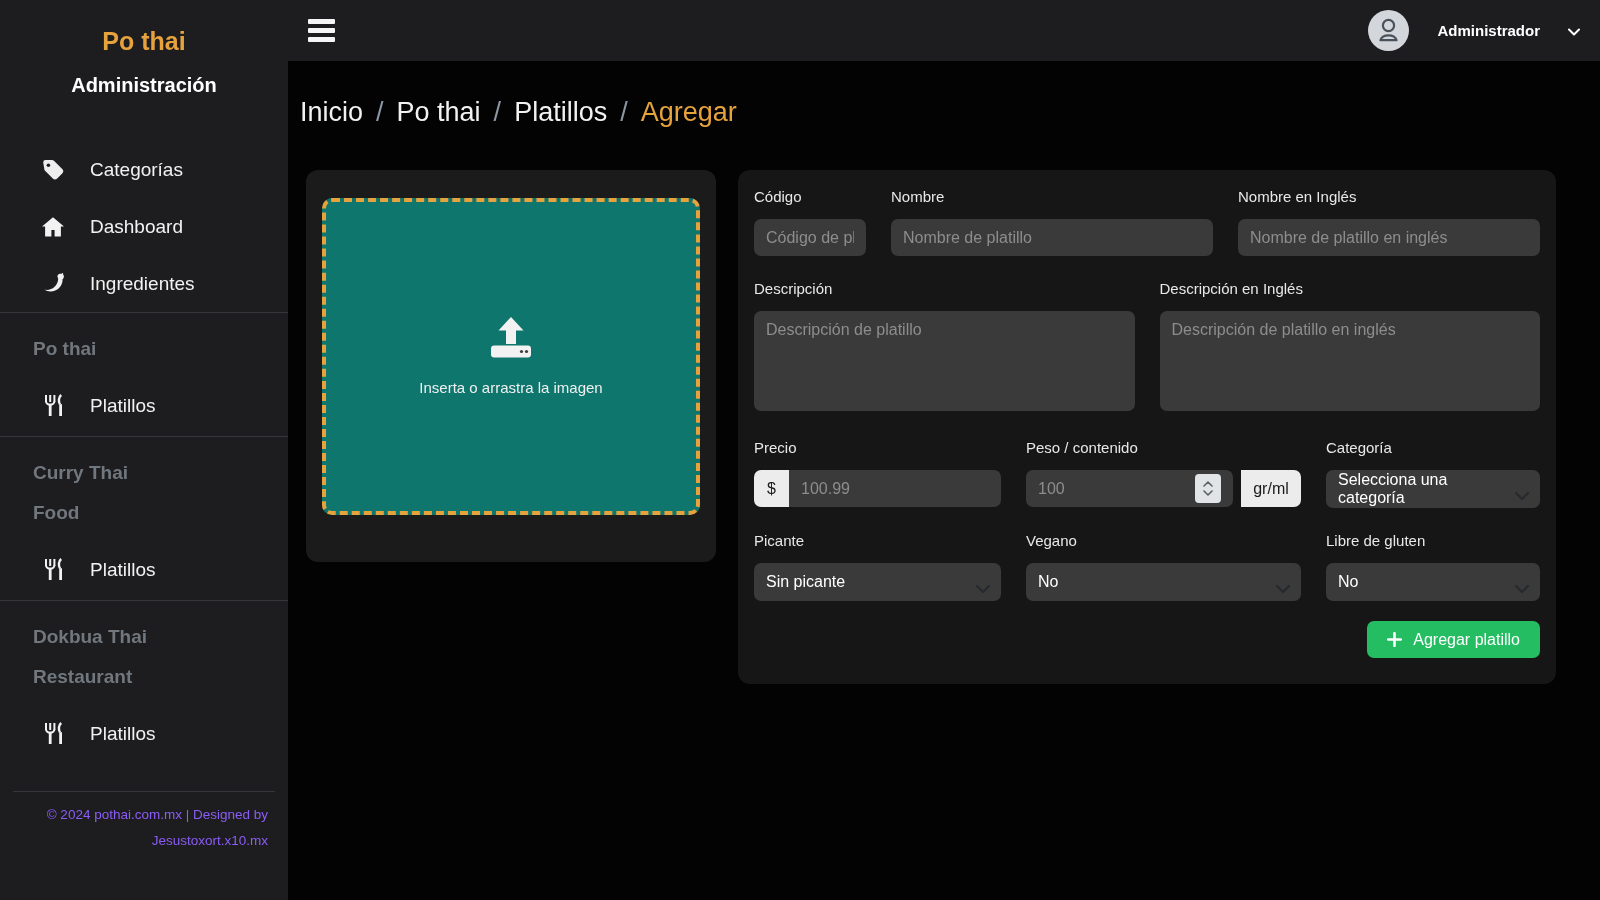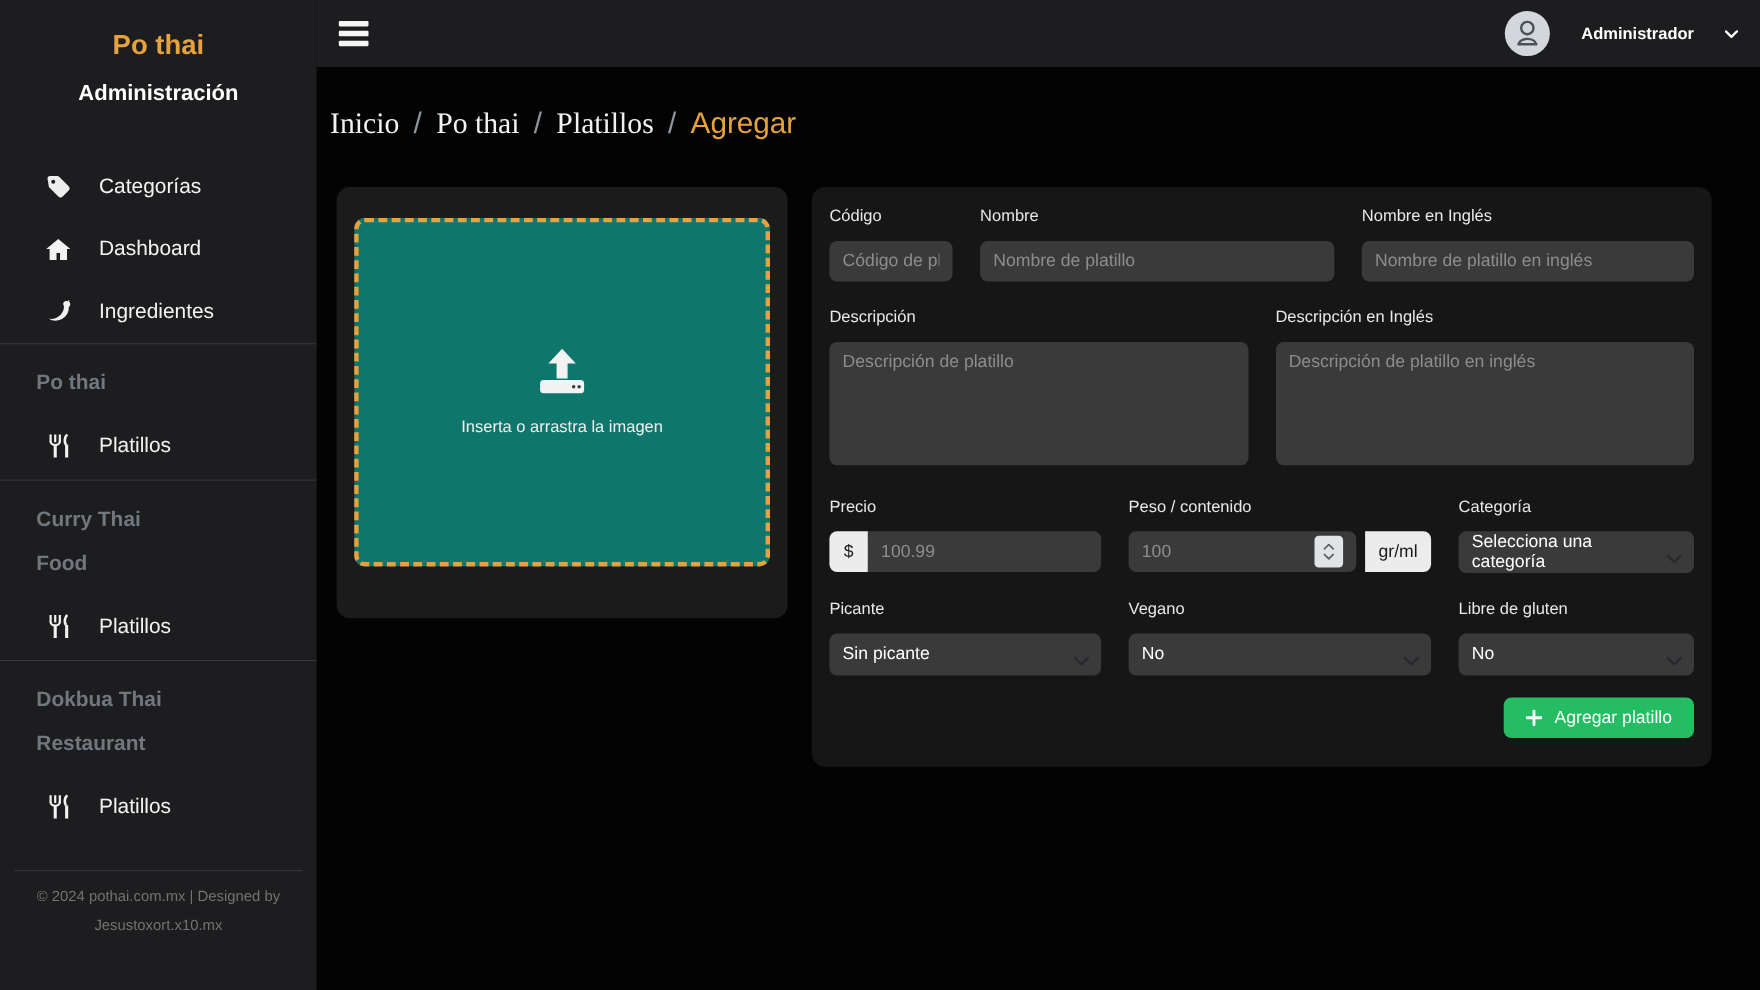--- a/index.html
+++ b/index.html
@@ -24,39 +24,39 @@
   }
   .nav-item .ico { width:26px; display:flex; justify-content:center; }
   .section { border-top:1px solid #36363a; margin-top:0; padding:16px 0 2px; }
   .section-header {
     padding:0 120px 0 33px; color:#70777e; font-size:19px; font-weight:bold; line-height:40px;
   }
   .section .nav-item { margin-top:8px; }
   .side-footer { margin-top:auto; }
   .foot-divider { border-top:1px solid #36363a; margin:0 13px; }
   .foot-text {
-    padding:10px 20px 46px; text-align:center; color:#737373; font-size:13.5px; line-height:26px;
+    padding:10px 20px 46px; text-align:right; color:#8b5cf6; font-size:13.5px; line-height:26px;
   }
   
   .main { flex:1; display:flex; flex-direction:column; }
   .topbar {
     height:61px; background:#1d1d1f; display:flex; align-items:center; flex-shrink:0;
   }
   .hamburger { margin-left:16px; cursor:pointer; display:flex; flex-direction:column; gap:4px; padding:4px; }
   .hamburger span { display:block; width:27px; height:5px; background:#f5f5f5; border-radius:1px; }
   .user-menu { margin-left:auto; margin-right:20px; display:flex; align-items:center; gap:28px; cursor:pointer; }
   .avatar {
     width:41px; height:41px; border-radius:50%; background:#d3d7db;
     display:flex; align-items:center; justify-content:center;
   }
   .user-name { font-size:15px; font-weight:bold; color:#ffffff; }
   .content { flex:1; background:#030303; padding:36px 0 0 12px; }
   
   .breadcrumb { font-size:27px; display:flex; gap:13px; align-items:center; }
-  .crumb { color:#f2f2f2; cursor:pointer;font-family:Liberation Serif, serif; }
+  .crumb { color:#f2f2f2; cursor:pointer; }
   .crumb-sep { color:#8b97a3; }
   .crumb-active { color:#e6a23c; }
   
   .work-row { display:flex; margin:42px 0 0 6px; gap:22px; align-items:flex-start; }
   .upload-card {
     width:410px; height:392px; background:#1b1b1b; border-radius:12px; padding:28px 16px 0; flex-shrink:0;
   }
   .dropzone {
     height:317px; border:4px dashed #e6a23c; border-radius:10px; background:#0f766e;
     display:flex; flex-direction:column; align-items:center; justify-content:center; gap:16px; cursor:pointer;
@@ -70,21 +70,21 @@
   .r1 { grid-template-columns:112px 322px 1fr; }
   .r2 { grid-template-columns:1fr 1fr; }
   .r3, .r4 { grid-template-columns:247px 275px 1fr; }
   .r4 { margin-bottom:0; }
   .field label { display:block; margin-bottom:14px; font-size:15px; color:#e8e8e8; }
   input, textarea {
     width:100%; background:#3a3a3a; border:0; border-radius:7px; color:#ffffff;
     font-size:16px; font-family:inherit; outline:none;
   }
   input { height:37px; padding:0 12px; }
-  textarea { height:112px; padding:10px 12px; resize:none; }
+  textarea { height:100px; padding:10px 12px; resize:none; }
   ::placeholder { color:#8d8d8d; opacity:1; }
   .group { display:flex; position:relative; }
   .addon {
     background:#ececec; color:#1b1b1b; height:37px; flex-shrink:0;
     display:flex; align-items:center; justify-content:center; font-size:16px;
   }
   .addon.pre { width:35px; border-radius:7px 0 0 7px; }
   .addon.suf { width:60px; border-radius:0 7px 7px 0; margin-left:8px; }
   .group .in-right { border-radius:0 7px 7px 0; }
   .group .in-left  { border-radius:7px; padding-right:62px; }

